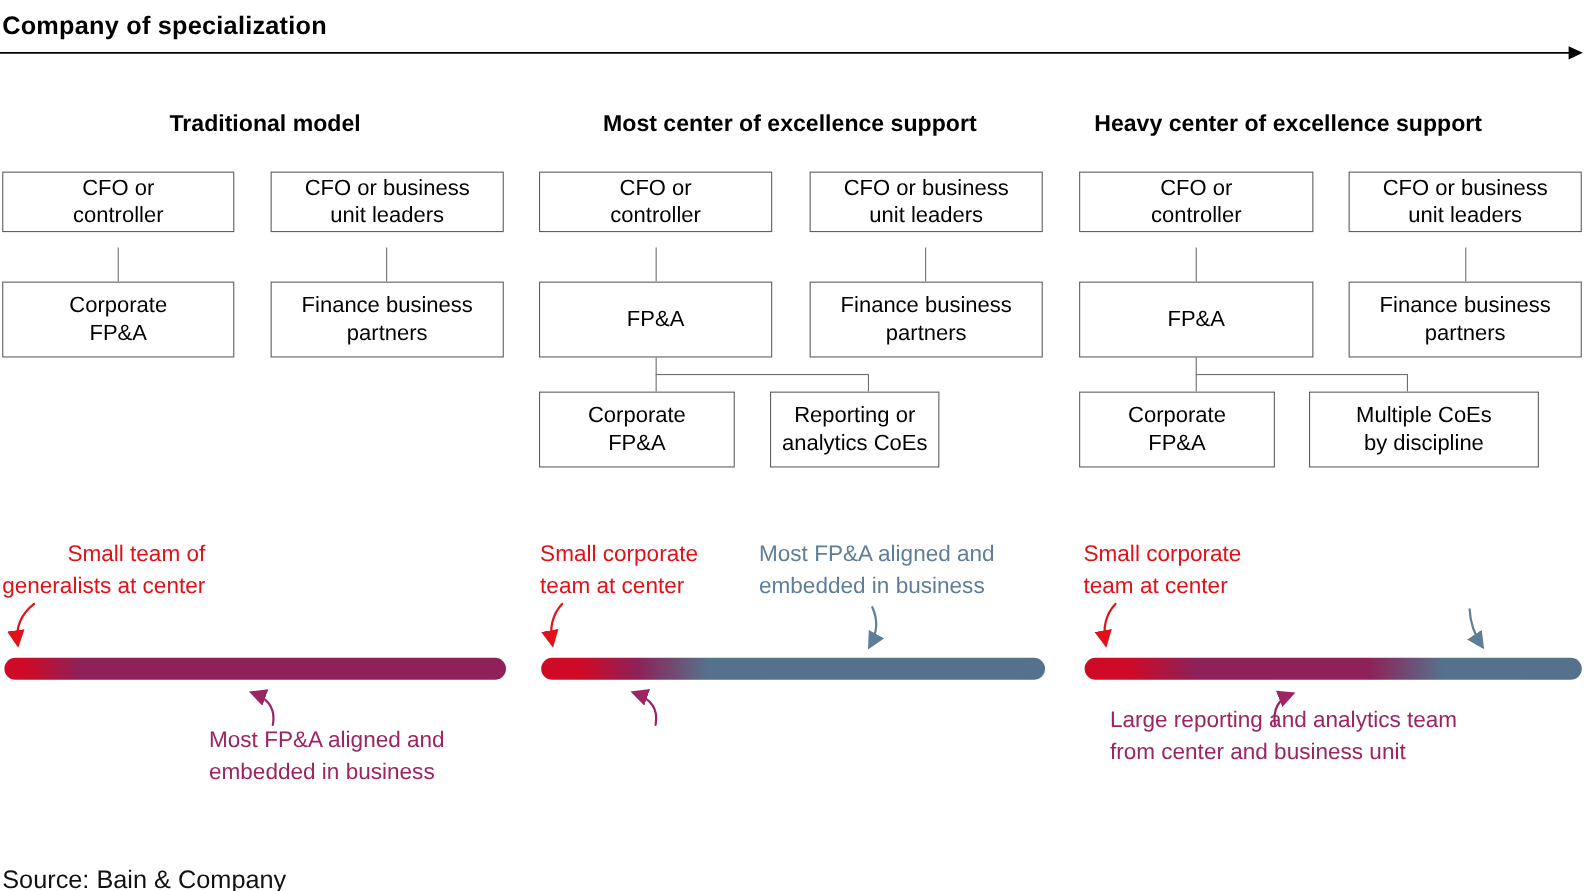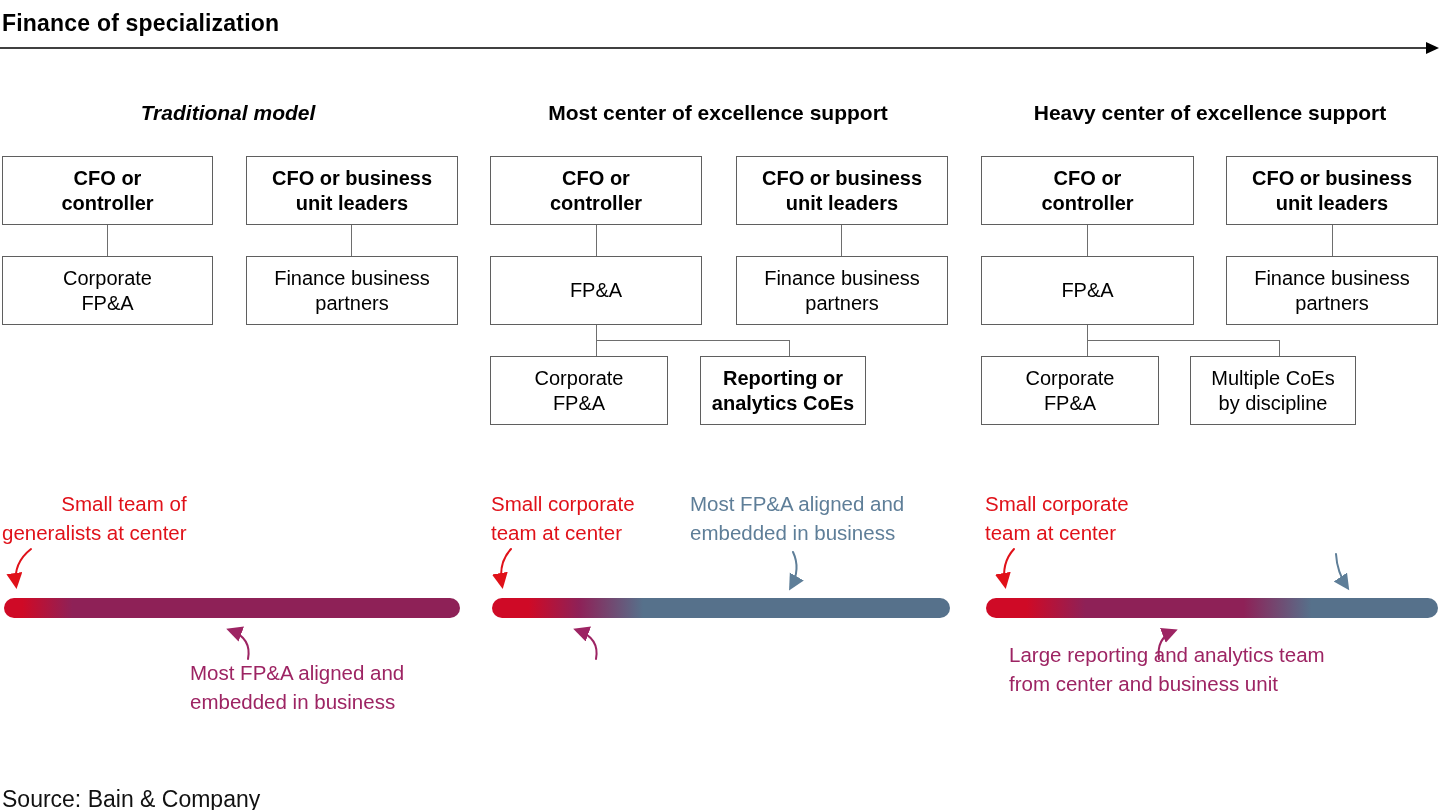--- a/index.html
+++ b/index.html
@@ -12,21 +12,21 @@
     left:2px;top:10px;font-size:23px;font-weight:bold;letter-spacing:0.2px;
   }
   .model-header{
     top:101px;width:456px;text-align:center;font-size:21px;font-weight:bold;
   }
   .box{
     box-sizing:border-box;border:1px solid #5f5f5f;background:#fff;
     display:flex;align-items:center;justify-content:center;text-align:center;
     font-size:20px;line-height:25px;white-space:pre-line;
   }
-  .row1{top:156px;height:69px;font-weight:bold;}
+  .row1{top:156px;height:55px;}
   .row2{top:256px;height:69px;}
   .row3{top:356px;height:69px;}
   .conn{background:#6e6e6e;}
   .vline{width:1px;}
   .hline{height:1px;}
   .bar{top:598px;height:20px;border-radius:10px;}
   .note{
     white-space:pre-line;font-size:20.5px;line-height:29px;
   }
   .note.red{color:var(--red);}
@@ -56,27 +56,27 @@
       </marker>
       <marker id="ah-purple" markerWidth="10" markerHeight="10" refX="6" refY="4" orient="auto">
         <path d="M0 0 L8 4 L0 8 z" style="fill:var(--purple)"></path>
       </marker>
       <marker id="ah-blue" markerWidth="10" markerHeight="10" refX="6" refY="4" orient="auto">
         <path d="M0 0 L8 4 L0 8 z" style="fill:var(--blue)"></path>
       </marker>
     </defs>
   </svg>
 
-  <div class="abs page-title">Finance of specialization</div>
+  <div class="abs page-title">Company of specialization</div>
   <svg class="abs" style="left:0;top:38px;" width="1440" height="22">
     <line x1="0" y1="10" x2="1428" y2="10" stroke="#000" stroke-width="1.6"></line>
     <polygon points="1426,4 1439,10 1426,16" fill="#000"></polygon>
   </svg>
 
-  <div class="abs model-header" style="left:0;font-style:italic;">Traditional model</div>
+  <div class="abs model-header" style="left:13px;">Traditional model</div>
 
   <div class="abs box row1" style="left:2px;width:211px;">CFO or
 controller</div>
   <div class="abs box row1" style="left:246px;width:212px;">CFO or business
 unit leaders</div>
   <div class="abs conn vline" style="left:107px;top:225px;height:31px;"></div>
   <div class="abs conn vline" style="left:351px;top:225px;height:31px;"></div>
   <div class="abs box row2" style="left:2px;width:211px;">Corporate
 FP&amp;A</div>
   <div class="abs box row2" style="left:246px;width:212px;">Finance business
@@ -105,57 +105,57 @@
   <div class="abs conn vline" style="left:596px;top:225px;height:31px;"></div>
   <div class="abs conn vline" style="left:841px;top:225px;height:31px;"></div>
   <div class="abs box row2" style="left:490px;width:212px;">FP&amp;A</div>
   <div class="abs box row2" style="left:736px;width:212px;">Finance business
 partners</div>
   <div class="abs conn vline" style="left:596px;top:325px;height:31px;"></div>
   <div class="abs conn hline" style="left:596px;top:340px;width:194px;"></div>
   <div class="abs conn vline" style="left:789px;top:340px;height:16px;"></div>
   <div class="abs box row3" style="left:490px;width:178px;">Corporate
 FP&amp;A</div>
-  <div class="abs box row3" style="left:700px;width:166px;font-weight:bold;">Reporting or
+  <div class="abs box row3" style="left:700px;width:154px;">Reporting or
 analytics CoEs</div>
 
   <div class="abs note red" style="left:491px;top:489px;">Small corporate
 team at center</div>
   <div class="abs note blue" style="left:690px;top:489px;">Most FP&amp;A aligned and
 embedded in business</div>
   <svg class="abs arrow red" style="left:494px;top:547px;" width="34" height="44">
     <path d="M 17 2 Q 4 16 8 38" marker-end="url(#ah-red)"></path>
   </svg>
   <svg class="abs arrow blue" style="left:780px;top:550px;" width="32" height="44">
     <path d="M 13 2 Q 21 19 11 37" marker-end="url(#ah-blue)"></path>
   </svg>
 
   <div class="abs bar" style="left: 492px; width: 458px; background: linear-gradient(90deg, rgb(207, 10, 38) 0%, rgb(207, 10, 38) 8%, rgb(142, 33, 87) 19%, rgb(86, 113, 139) 33%, rgb(86, 113, 139) 100%);"></div>
 
   <svg class="abs arrow purple" style="left:568px;top:626px;" width="34" height="36">
     <path d="M 28 33 Q 32 12 9 4" marker-end="url(#ah-purple)"></path>
   </svg>
 
-  <div class="abs model-header" style="left:982px;">Heavy center of excellence support</div>
+  <div class="abs model-header" style="left:943px;">Heavy center of excellence support</div>
 
   <div class="abs box row1" style="left:981px;width:213px;">CFO or
 controller</div>
   <div class="abs box row1" style="left:1226px;width:212px;">CFO or business
 unit leaders</div>
   <div class="abs conn vline" style="left:1087px;top:225px;height:31px;"></div>
   <div class="abs conn vline" style="left:1332px;top:225px;height:31px;"></div>
   <div class="abs box row2" style="left:981px;width:213px;">FP&amp;A</div>
   <div class="abs box row2" style="left:1226px;width:212px;">Finance business
 partners</div>
   <div class="abs conn vline" style="left:1087px;top:325px;height:31px;"></div>
   <div class="abs conn hline" style="left:1087px;top:340px;width:193px;"></div>
   <div class="abs conn vline" style="left:1279px;top:340px;height:16px;"></div>
   <div class="abs box row3" style="left:981px;width:178px;">Corporate
 FP&amp;A</div>
-  <div class="abs box row3" style="left:1190px;width:166px;">Multiple CoEs
+  <div class="abs box row3" style="left:1190px;width:209px;">Multiple CoEs
 by discipline</div>
 
   <div class="abs note red" style="left:985px;top:489px;">Small corporate
 team at center</div>
   <svg class="abs arrow red" style="left:997px;top:547px;" width="34" height="44">
     <path d="M 17 2 Q 4 16 8 38" marker-end="url(#ah-red)"></path>
   </svg>
   <svg class="abs arrow blue" style="left:1330px;top:552px;" width="32" height="42">
     <path d="M 6 2 Q 7 20 17 35" marker-end="url(#ah-blue)"></path>
   </svg>

